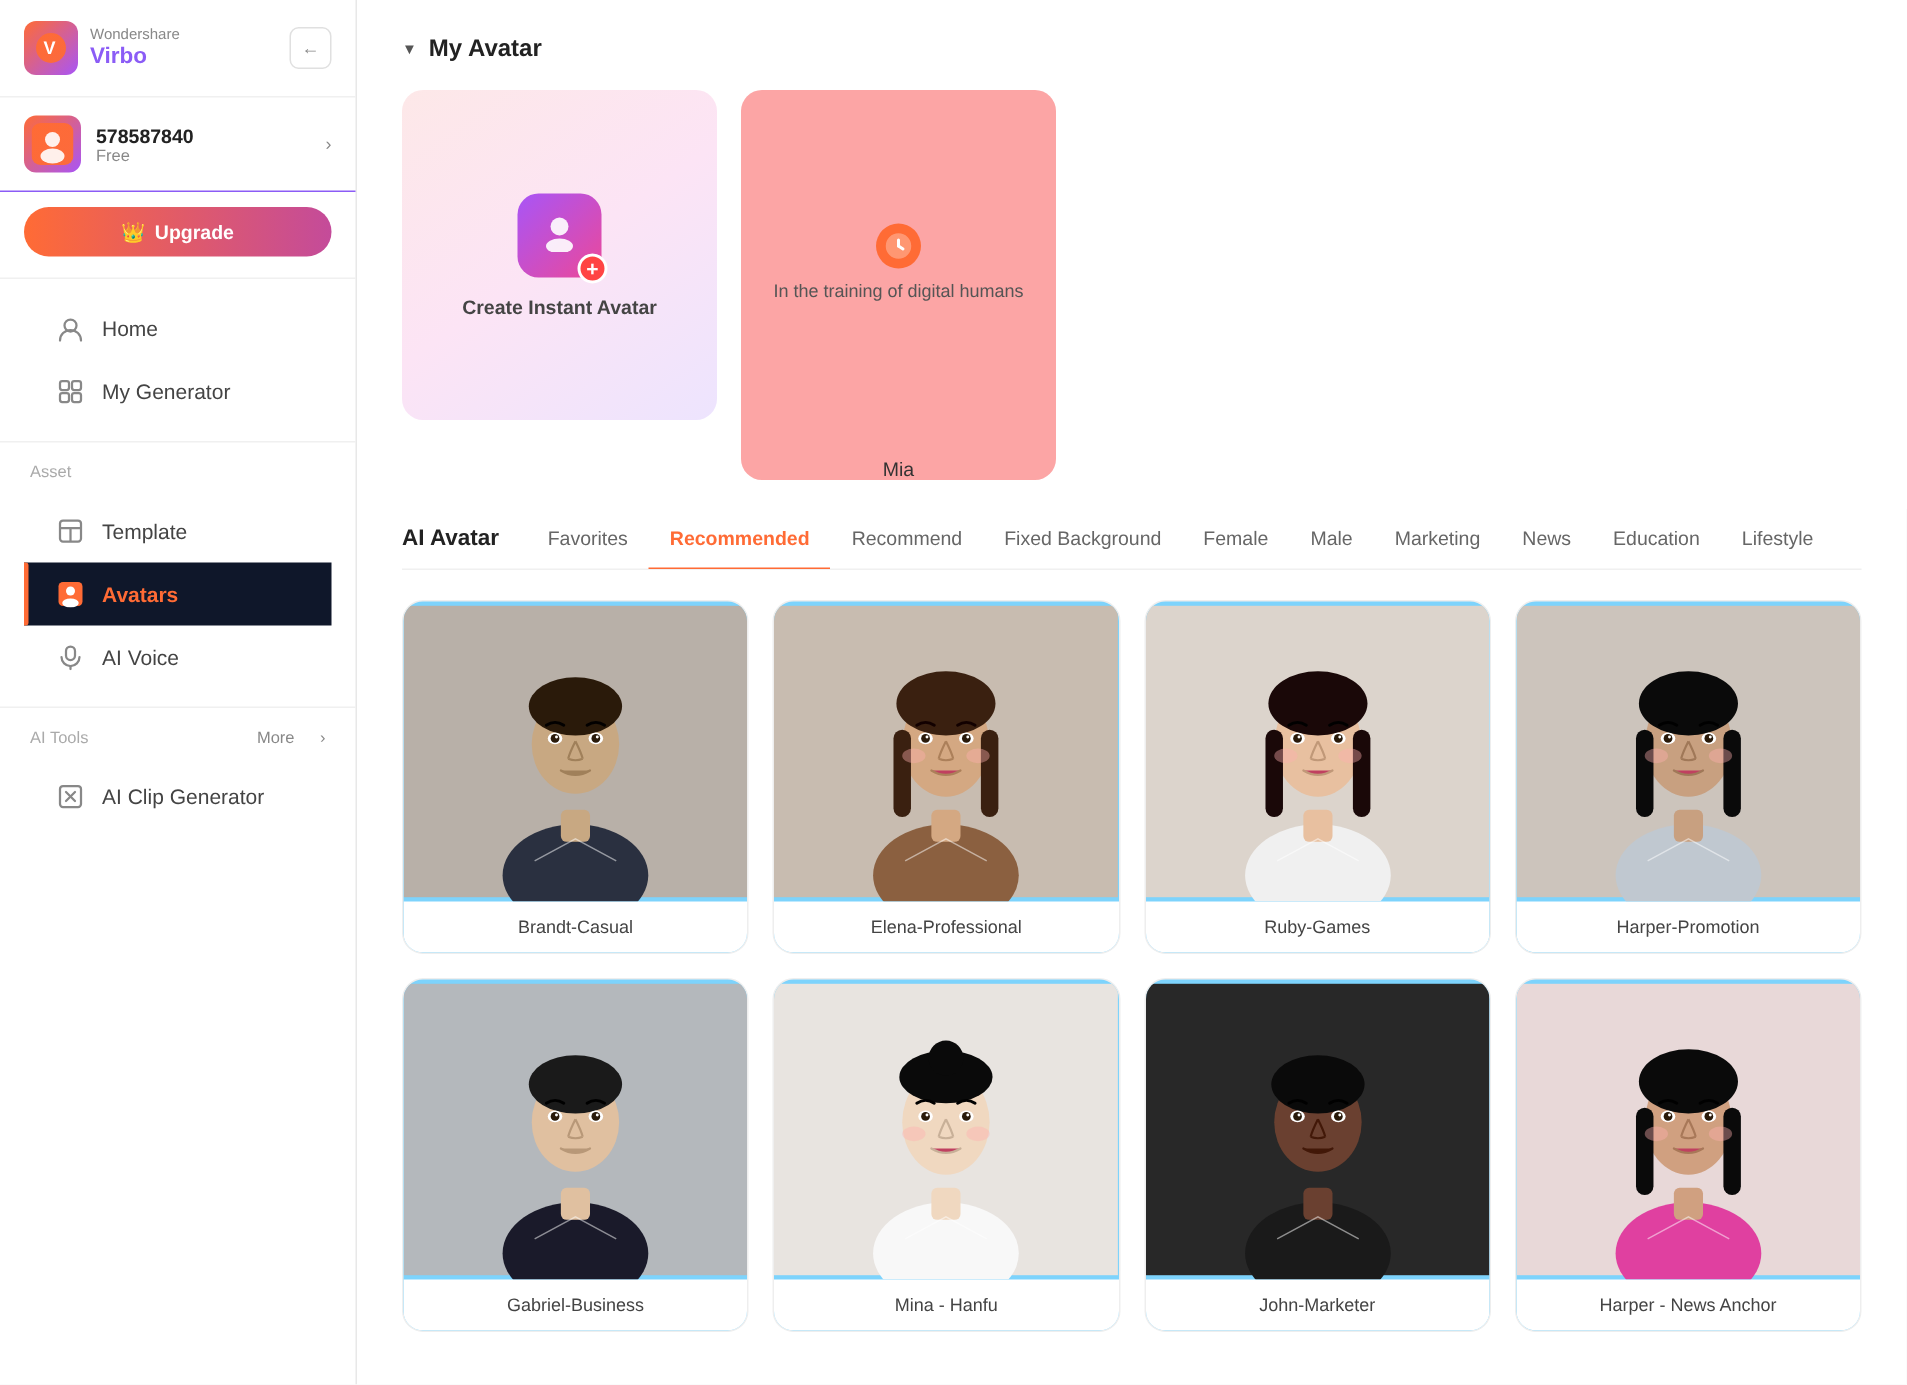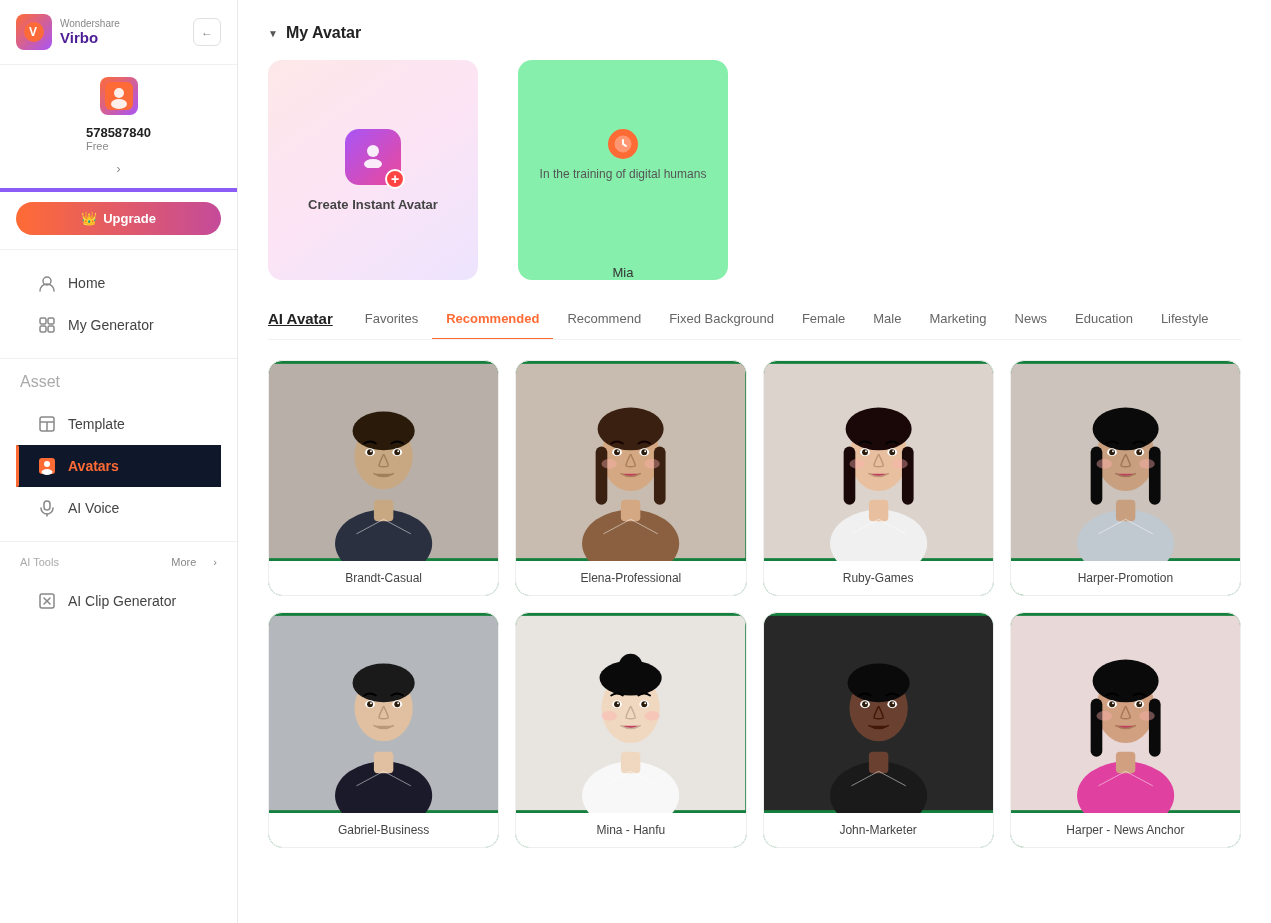--- a/index.html
+++ b/index.html
@@ -26,37 +26,36 @@
     .logo-area { display: flex; align-items: center; gap: 8px; }
     .logo-icon {
       width: 36px; height: 36px;
       background: linear-gradient(135deg, #ff6b35, #a855f7);
       border-radius: 8px;
       display: flex; align-items: center; justify-content: center;
       color: white; font-size: 16px;
     }
     .logo-text { display: flex; flex-direction: column; }
     .logo-brand { font-size: 10px; color: #888; }
-    .logo-name { font-size: 15px; font-weight: 700; color: #4c1d95; }
+    .logo-name { font-size: 15px; font-weight: 700; color: #8b5cf6; }
     .collapse-btn {
       width: 28px; height: 28px;
       border: 1px solid #e0e0e0;
       border-radius: 6px;
       background: #fff;
       cursor: pointer;
       display: flex; align-items: center; justify-content: center;
       font-size: 12px; color: #888;
     }
 
     
     .user-area {
       padding: 12px 16px;
       display: flex; align-items: center; gap: 10px;
-      border-bottom: 4px solid #8b5cf6;
-      flex-direction: column;
+      border-bottom: 1px solid #8b5cf6;
     }
     .user-avatar {
       width: 38px; height: 38px;
       background: linear-gradient(135deg, #ff6b35, #a855f7);
       border-radius: 8px;
       display: flex; align-items: center; justify-content: center;
       color: white; font-size: 18px;
     }
     .user-info { flex: 1; }
     .user-id { font-size: 13px; font-weight: 600; color: #222; }
@@ -99,21 +98,21 @@
       width: 3px; background: #ff6b35; border-radius: 0 2px 2px 0;
     }
     .nav-icon {
       width: 22px; height: 22px;
       display: flex; align-items: center; justify-content: center;
       font-size: 16px;
       color: inherit;
     }
 
     .section-label {
-      font-size: 16px; color: #aaa;
+      font-size: 11px; color: #aaa;
       padding: 10px 20px 4px;
       font-weight: 500;
     }
     .section-label-row {
       display: flex; align-items: center; justify-content: space-between;
       padding: 10px 20px 4px;
     }
     .section-label-text { font-size: 11px; color: #aaa; font-weight: 500; }
     .more-link { font-size: 11px; color: #888; cursor: pointer; display: flex; align-items: center; gap: 17px; }
 
@@ -157,27 +156,26 @@
       width: 20px; height: 20px;
       background: #ff4444;
       border-radius: 50%;
       display: flex; align-items: center; justify-content: center;
       color: white; font-size: 14px; font-weight: bold;
       border: 2px solid white;
     }
     .create-label { font-size: 13px; font-weight: 600; color: #444; }
 
     .training-card {
-      width: 210px; height: 220px;
-      background: #86efac;
+      width: 210px; height: 260px;
+      background: #fca5a5;
       border-radius: 14px;
       display: flex; flex-direction: column; align-items: center; justify-content: center;
       position: relative;
       overflow: hidden;
-      margin-left: 24px;
     }
     .training-overlay {
       position: absolute; top: 0; left: 0; right: 0; bottom: 30px;
       display: flex; flex-direction: column; align-items: center; justify-content: center;
       gap: 8px;
     }
     .training-clock {
       width: 30px; height: 30px;
       background: #ff6b35;
       border-radius: 50%;
@@ -193,21 +191,20 @@
     
     .ai-avatar-header {
       display: flex; align-items: center; gap: 0;
       margin-bottom: 20px;
       border-bottom: 1px solid #f0f0f0;
     }
     .ai-avatar-title {
       font-size: 15px; font-weight: 700; color: #222;
       padding: 0 18px 12px 0;
       white-space: nowrap;
-      text-decoration: underline;
     }
     .tab-list {
       display: flex; align-items: center; gap: 0;
       overflow-x: auto;
     }
     .tab-item {
       padding: 0 14px 12px;
       font-size: 13px; color: #666;
       cursor: pointer;
       white-space: nowrap;
@@ -222,21 +219,21 @@
 
     
     .avatar-grid {
       display: grid;
       grid-template-columns: repeat(4, 1fr);
       gap: 16px;
     }
     .avatar-card {
       border-radius: 14px;
       overflow: hidden;
-      background: #15803d;
+      background: #7dd3fc;
       cursor: pointer;
       border: 1px solid #eee;
     }
     .avatar-img {
       width: 100%;
       height: 200px;
       object-fit: cover;
       display: flex; align-items: center; justify-content: center;
       overflow: hidden;
     }

